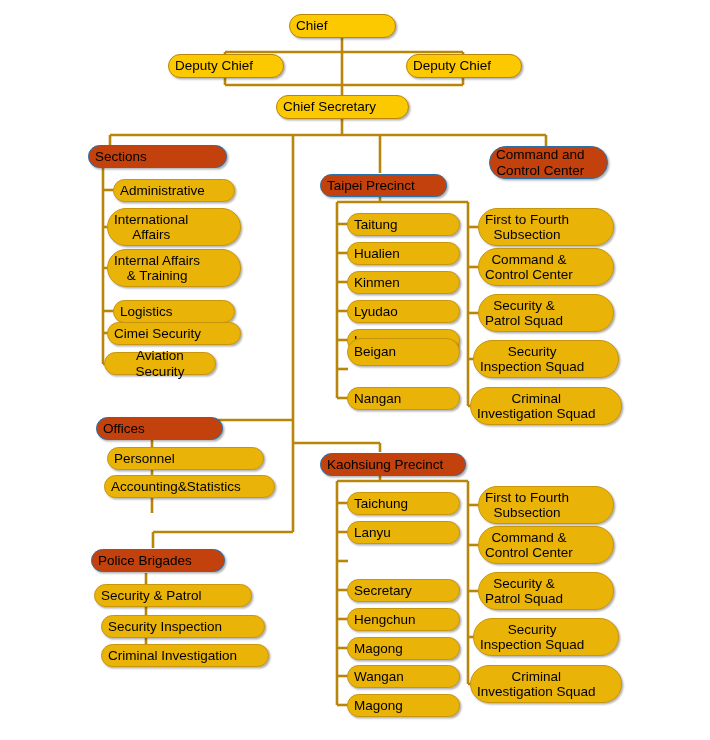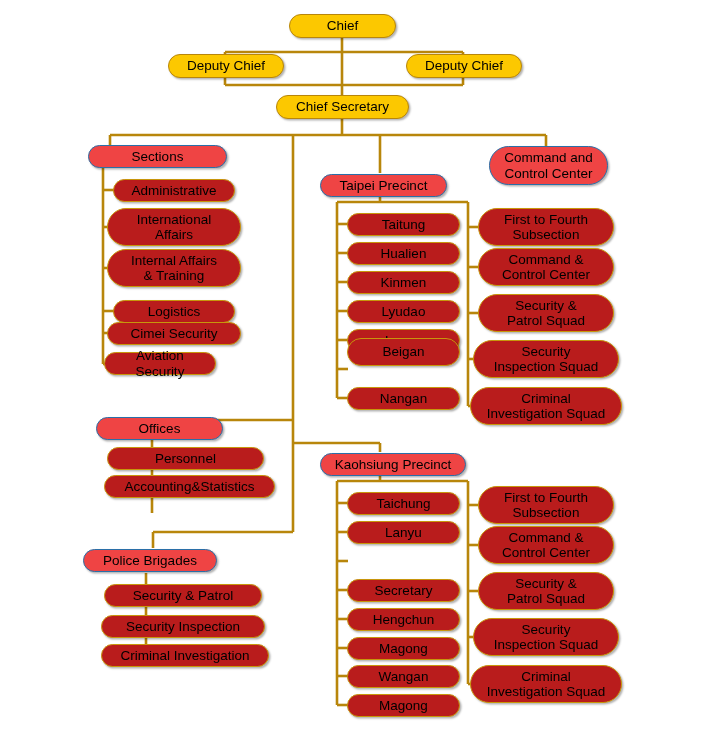--- a/index.html
+++ b/index.html
@@ -24,42 +24,42 @@
     top: 0;
     width: 710px;
     height: 740px;
     pointer-events: none;
   }
   .node {
     position: absolute;
     box-sizing: border-box;
     display: flex;
     align-items: center;
-    justify-content: center;
+    justify-content: flex-start;
     text-align: center;
     border-radius: 999px;
     font-size: 13.5px;
     line-height: 1.12;
     color: #000000;
     white-space: pre-line;
     padding: 0 6px;
     z-index: 3;
   }
   .node.top {
     background: #fcc800;
     border: 1.3px solid #b8860b;
     box-shadow: 1.5px 1.5px 2px rgba(0,0,0,0.30);
   }
   .node.group {
-    background: #ef4444;
+    background: #c2410c;
     border: 1.3px solid #2a6fa8;
     box-shadow: 1.5px 1.5px 2px rgba(0,0,0,0.30);
   }
   .node.leaf {
-    background: #b91c1c;
+    background: #eab308;
     border: 1.3px solid #c8960c;
     box-shadow: 1.5px 1.5px 2px rgba(0,0,0,0.30);
   }
   .node .label {
     display: block;
     white-space: pre-line;
   }
 </style>
 </head>
 <body>
@@ -200,24 +200,24 @@
   <div class="node group" style="left:96px; top:417px; width:127px; height:23px;">
     <span class="label">Offices</span>
   </div>
   <div class="node leaf" style="left:107px; top:447px; width:157px; height:23px;">
     <span class="label">Personnel</span>
   </div>
   <div class="node leaf" style="left:104px; top:475px; width:171px; height:23px;">
     <span class="label">Accounting&amp;Statistics</span>
   </div>
 
-  <div class="node group" style="left:83px; top:549px; width:134px; height:23px;">
+  <div class="node group" style="left:91px; top:549px; width:134px; height:23px;">
     <span class="label">Police Brigades</span>
   </div>
-  <div class="node leaf" style="left:104px; top:584px; width:158px; height:23px;">
+  <div class="node leaf" style="left:94px; top:584px; width:158px; height:23px;">
     <span class="label">Security &amp; Patrol</span>
   </div>
   <div class="node leaf" style="left:101px; top:615px; width:164px; height:23px;">
     <span class="label">Security Inspection</span>
   </div>
   <div class="node leaf" style="left:101px; top:644px; width:168px; height:23px;">
     <span class="label">Criminal Investigation</span>
   </div>
 
   <div class="node group" style="left:320px; top:174px; width:127px; height:23px;">
@@ -239,21 +239,21 @@
   <div class="node leaf" style="left:347px; top:329px; width:113px; height:23px;">
     <span class="label">Lanyu</span>
   </div>
   <div class="node leaf" style="left:347px; top:338px; width:113px; height:28px;">
     <span class="label">Beigan</span>
   </div>
   <div class="node leaf" style="left:347px; top:387px; width:113px; height:23px;">
     <span class="label">Nangan</span>
   </div>
 
-  <div class="node group" style="left:489px; top:146px; width:119px; height:39px;">
+  <div class="node group" style="left:489px; top:146px; width:119px; height:33px;">
     <span class="label">Command and
 Control Center</span>
   </div>
 
   <div class="node leaf" style="left:478px; top:208px; width:136px; height:38px;">
     <span class="label">First to Fourth
 Subsection</span>
   </div>
   <div class="node leaf" style="left:478px; top:248px; width:136px; height:38px;">
     <span class="label">Command &amp;

